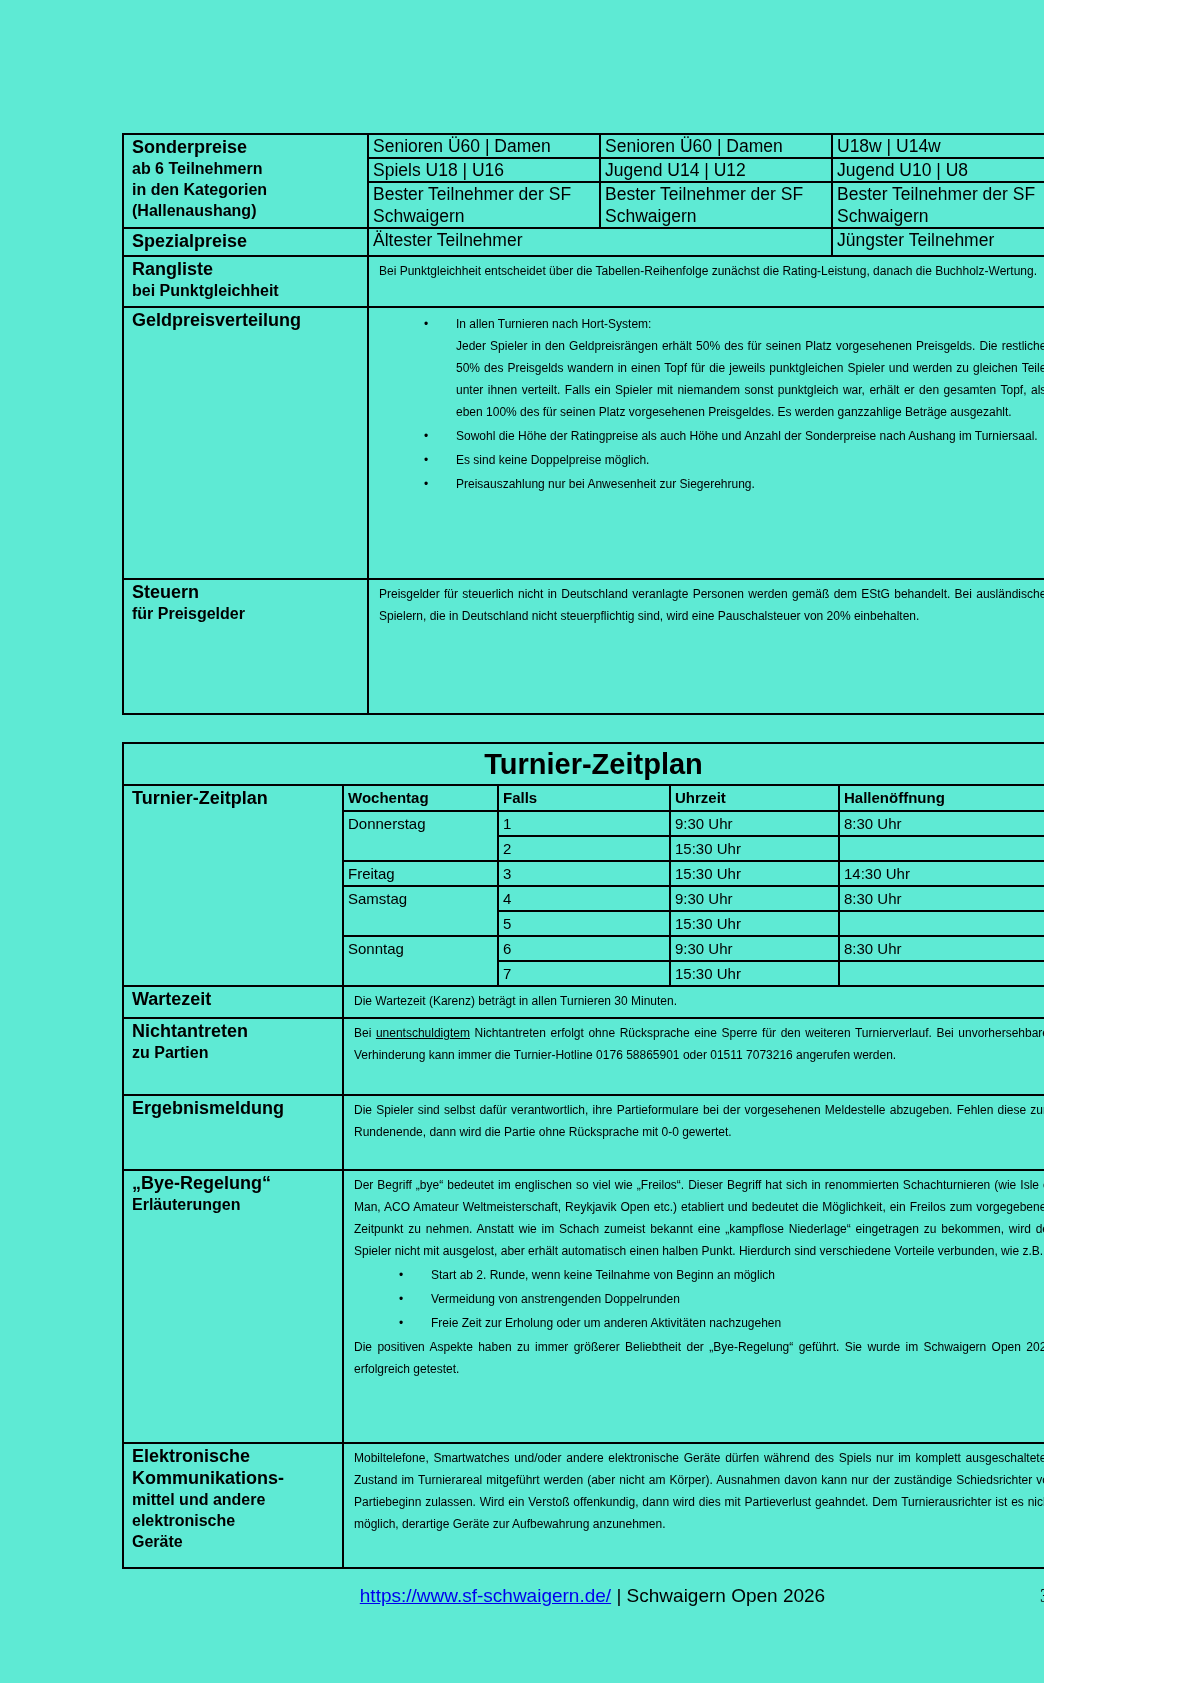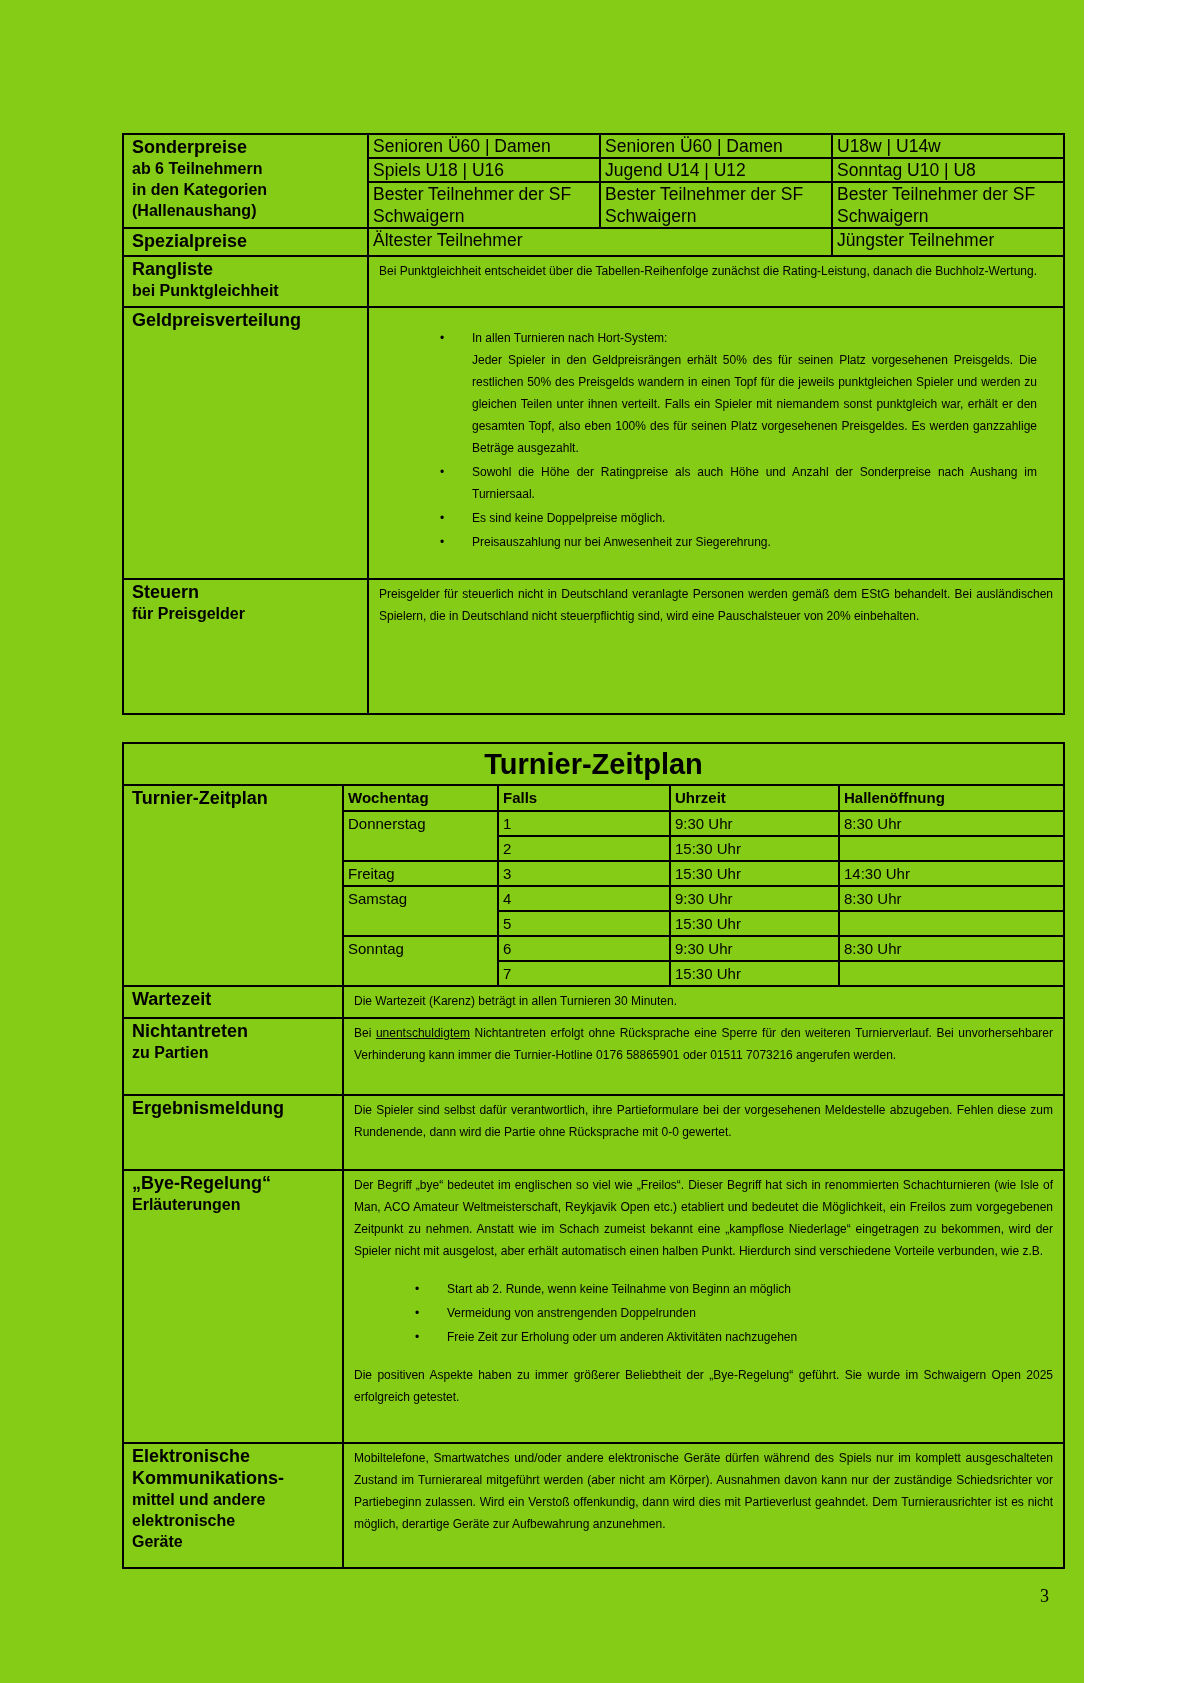--- a/index.html
+++ b/index.html
@@ -1,36 +1,36 @@
 <!DOCTYPE html>
 <html><head>
 <meta charset="utf-8">
 <style>
   html,body{margin:0;padding:0;background:#fff;}
-  .page{position:relative;width:1044px;height:1683px;background:#84cc16;overflow:hidden;
-        font-family:"Liberation Sans","DejaVu Sans",sans-serif;color:#000;padding-left:40px;}
+  .page{position:relative;width:1044px;height:1683px;background:#5eead4;overflow:hidden;
+        font-family:"Liberation Sans","DejaVu Sans",sans-serif;color:#000;}
   table{border-collapse:collapse;table-layout:fixed;width:941px;}
   td{border:2px solid #000;vertical-align:top;overflow:hidden;}
   .t1wrap{position:absolute;left:122px;top:133px;}
   .t2wrap{position:absolute;left:122px;top:742px;border-radius:19px;}
   
   .lbl{font-weight:bold;font-size:18px;line-height:22px;padding:1px 6px 2px 8px;}
   .lbl .l2{font-size:16px;line-height:21px;display:block;}
   .lbl .l1{display:block;}
   
   .c{text-align:left;font-size:17.5px;line-height:22px;padding:0 4px;}
   .hr22 td{height:22px;}
   .hr23 td{height:23px;margin-top:45px;}
   .hr44 td{height:44px;}
   
   .body{font-size:12px;line-height:22px;padding:3px 10px 5px 10px;text-align:justify;}
   .just{text-align:justify;}
   .intro{text-align:left;}
   .u{text-decoration:underline;}
-  ul.bullets{margin:16px;padding:0 0 0 77px;list-style:none;}
+  ul.bullets{margin:0;padding:0 0 0 77px;list-style:none;}
   ul.bullets li{position:relative;margin:2px 0;}
   ul.bullets li::before{content:"\2022";position:absolute;left:-32px;top:0;}
   
   .bigtitle{font-weight:bold;font-size:29px;line-height:40px;text-align:center;height:40px;padding:0;}
   .sched{text-align:left;font-size:15px;line-height:23px;padding:0 4px;}
   .schedh{font-weight:bold;}
   .t2 .hrH td{height:24px;}
   
   .footer{position:absolute;left:122px;top:1584px;width:941px;text-align:center;
           font-size:19px;line-height:24px;}
@@ -60,21 +60,21 @@
             <span class="l2">in den Kategorien</span>
             <span class="l2">(Hallenaushang)</span>
           </td>
           <td class="c">Senioren Ü60 | Damen</td>
           <td class="c">Senioren Ü60 | Damen</td>
           <td class="c">U18w | U14w</td>
         </tr>
         <tr class="hr22">
           <td class="c">Spiels U18 | U16</td>
           <td class="c">Jugend U14 | U12</td>
-          <td class="c">Sonntag U10 | U8</td>
+          <td class="c">Jugend U10 | U8</td>
         </tr>
         <tr class="hr44">
           <td class="c">Bester Teilnehmer der SF Schwaigern</td>
           <td class="c">Bester Teilnehmer der SF Schwaigern</td>
           <td class="c">Bester Teilnehmer der SF Schwaigern</td>
         </tr>
         <tr class="hr23">
           <td class="lbl">
             <span class="l1">Spezialpreise</span>
           </td>
@@ -219,17 +219,20 @@
             <span class="l2">mittel und andere</span>
             <span class="l2">elektronische</span>
             <span class="l2">Geräte</span>
           </td>
           <td class="body" colspan="4">Mobiltelefone, Smartwatches und/oder andere elektronische Geräte dürfen während des Spiels nur im komplett ausgeschalteten Zustand im Turnierareal mitgeführt werden (aber nicht am Körper). Ausnahmen davon kann nur der zuständige Schiedsrichter vor Partiebeginn zulassen. Wird ein Verstoß offenkundig, dann wird dies mit Partieverlust geahndet. Dem Turnierausrichter ist es nicht möglich, derartige Geräte zur Aufbewahrung anzunehmen.</td>
         </tr>
       </tbody>
     </table>
   </div>
 
+  <div class="footer">
+    <a href="#">https://www.sf-schwaigern.de/</a><span> | </span><span>Schwaigern Open 2026</span>
+  </div>
   <div class="pagenum">
     <span>3</span>
   </div>
 
 </div>
 
 </body></html>

